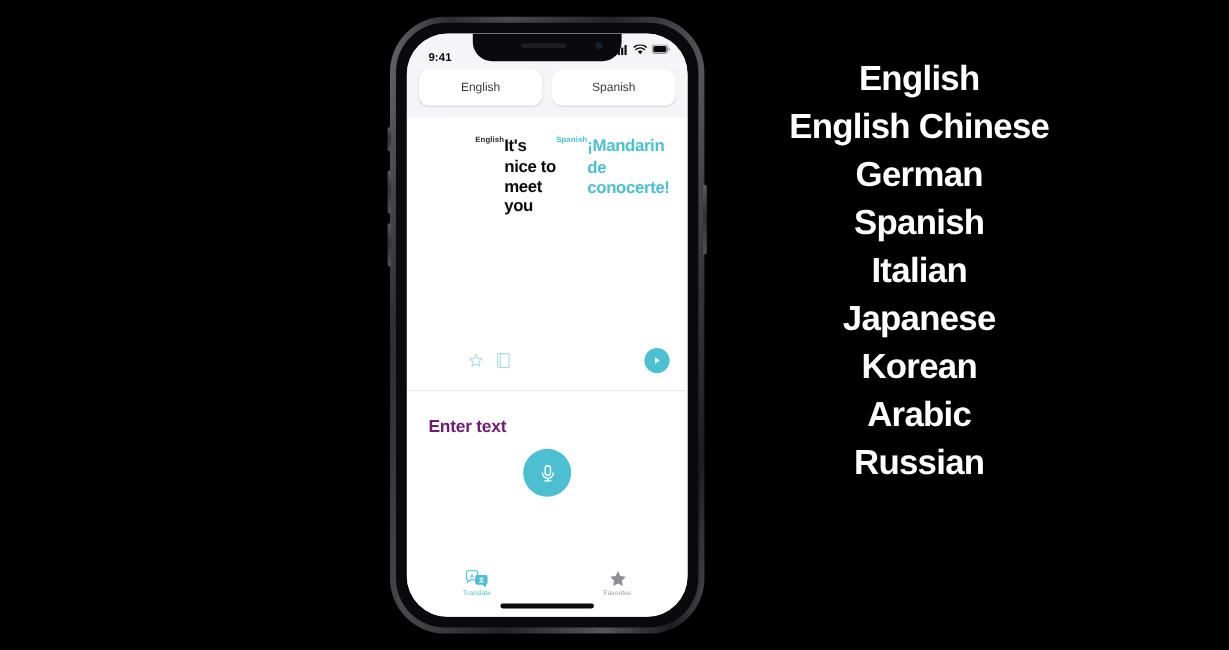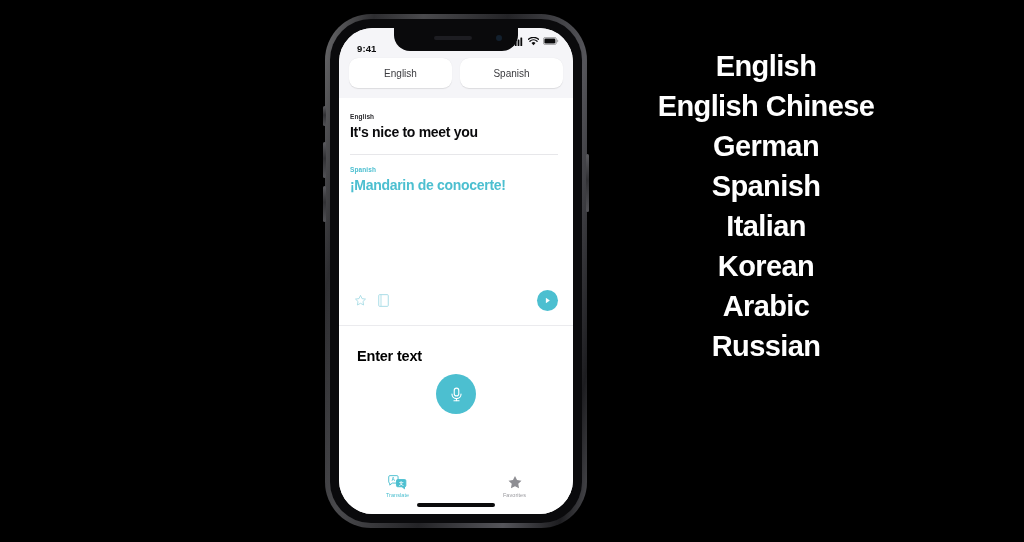--- a/index.html
+++ b/index.html
@@ -132,26 +132,27 @@
     align-items: center;
     justify-content: center;
     font-size: 10px;
     color: #3b3b3f;
     box-shadow: 0 0.5px 1px rgba(0,0,0,0.10);
   }
 
   
   #translation-card {
     background: #ffffff;
-    padding: 15px 15px 0 11px;
+    padding: 15px 15px 0 21px;
     box-sizing: border-box;
     position: relative;
     height: 227px;
     display: flex;
-    flex-direction: column;
+    flex-direction: row;
+    margin-left: 36px;
   }
   .src-label {
     font-size: 6.5px;
     font-weight: bold;
     color: #2a2a2e;
     letter-spacing: 0.1px;
     margin-bottom: 4px;
   }
   .src-text {
     font-size: 14px;
@@ -208,21 +209,21 @@
     background: #ffffff;
     border-top: 1px solid #ebebee;
     flex: 1;
     position: relative;
     padding: 22px 18px 0 18px;
     box-sizing: border-box;
   }
   #enter-text-placeholder {
     font-size: 14.5px;
     font-weight: bold;
-    color: #000000;
+    color: #701a75;
     letter-spacing: -0.2px;
   }
   #mic-button {
     position: absolute;
     left: 50%;
     transform: translateX(-50%);
     top: 48px;
     width: 40px;
     height: 40px;
     border-radius: 50%;
@@ -406,16 +407,17 @@
     </div>
   </div>
 </div>
 
 <div id="language-list">
   <div class="language-item">English</div>
   <div class="language-item">English Chinese</div>
   <div class="language-item">German</div>
   <div class="language-item">Spanish</div>
   <div class="language-item">Italian</div>
+  <div class="language-item">Japanese</div>
   <div class="language-item">Korean</div>
   <div class="language-item">Arabic</div>
   <div class="language-item">Russian</div>
 </div>
 
 </body></html>

